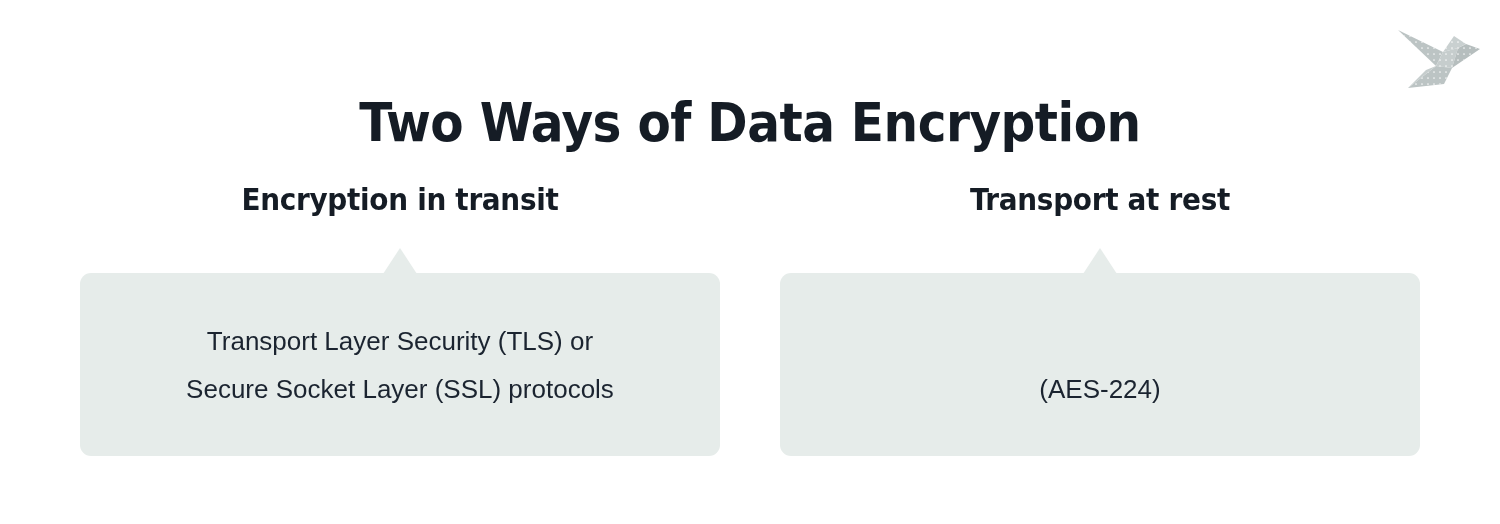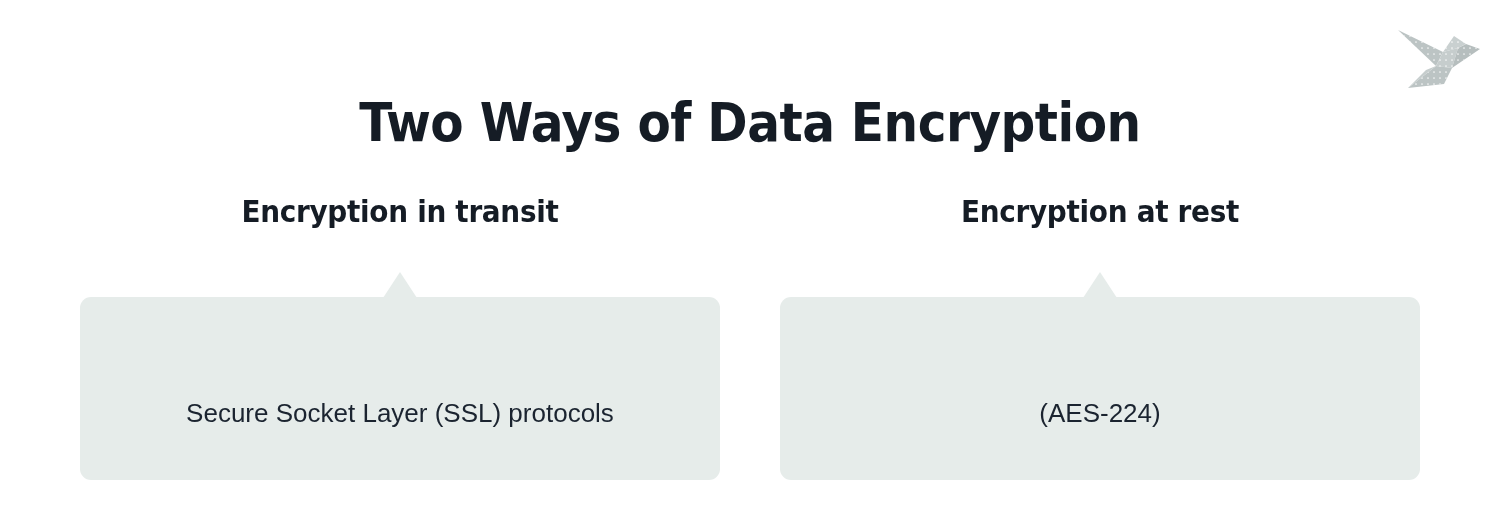--- a/index.html
+++ b/index.html
@@ -68,21 +68,21 @@
 
   .column-heading {
     font-size: 31px;
     line-height: 38px;
     font-weight: 700;
     color: #151c25;
     letter-spacing: -0.3px;
     text-align: center;
     font-family: "DejaVu Sans", sans-serif;
     font-stretch: condensed;
-    margin: 16px;
+    margin: 4px;
   }
 
   
   .card-wrap {
     position: relative;
     width: 640px;
     margin-top: 26px;
   }
   .card-tail {
     position: absolute;
@@ -149,29 +149,29 @@
   <h1 class="main-title">Two Ways of Data Encryption</h1>
 
   <div class="columns">
 
     <div class="column">
       <h2 class="column-heading">Encryption in transit</h2>
       <div class="card-wrap">
         <div class="card-tail"></div>
         <div class="card">
           <div class="card-text">
-            <br>
+            <span>Transport Layer Security (TLS) or</span><br>
             <span>Secure Socket Layer (SSL) protocols</span>
           </div>
         </div>
       </div>
     </div>
 
     <div class="column">
-      <h2 class="column-heading">Encryption at rest</h2>
+      <h2 class="column-heading">Transport at rest</h2>
       <div class="card-wrap">
         <div class="card-tail"></div>
         <div class="card">
           <div class="card-text">
             <br>
             <span>(AES-224)</span>
           </div>
         </div>
       </div>
     </div>

